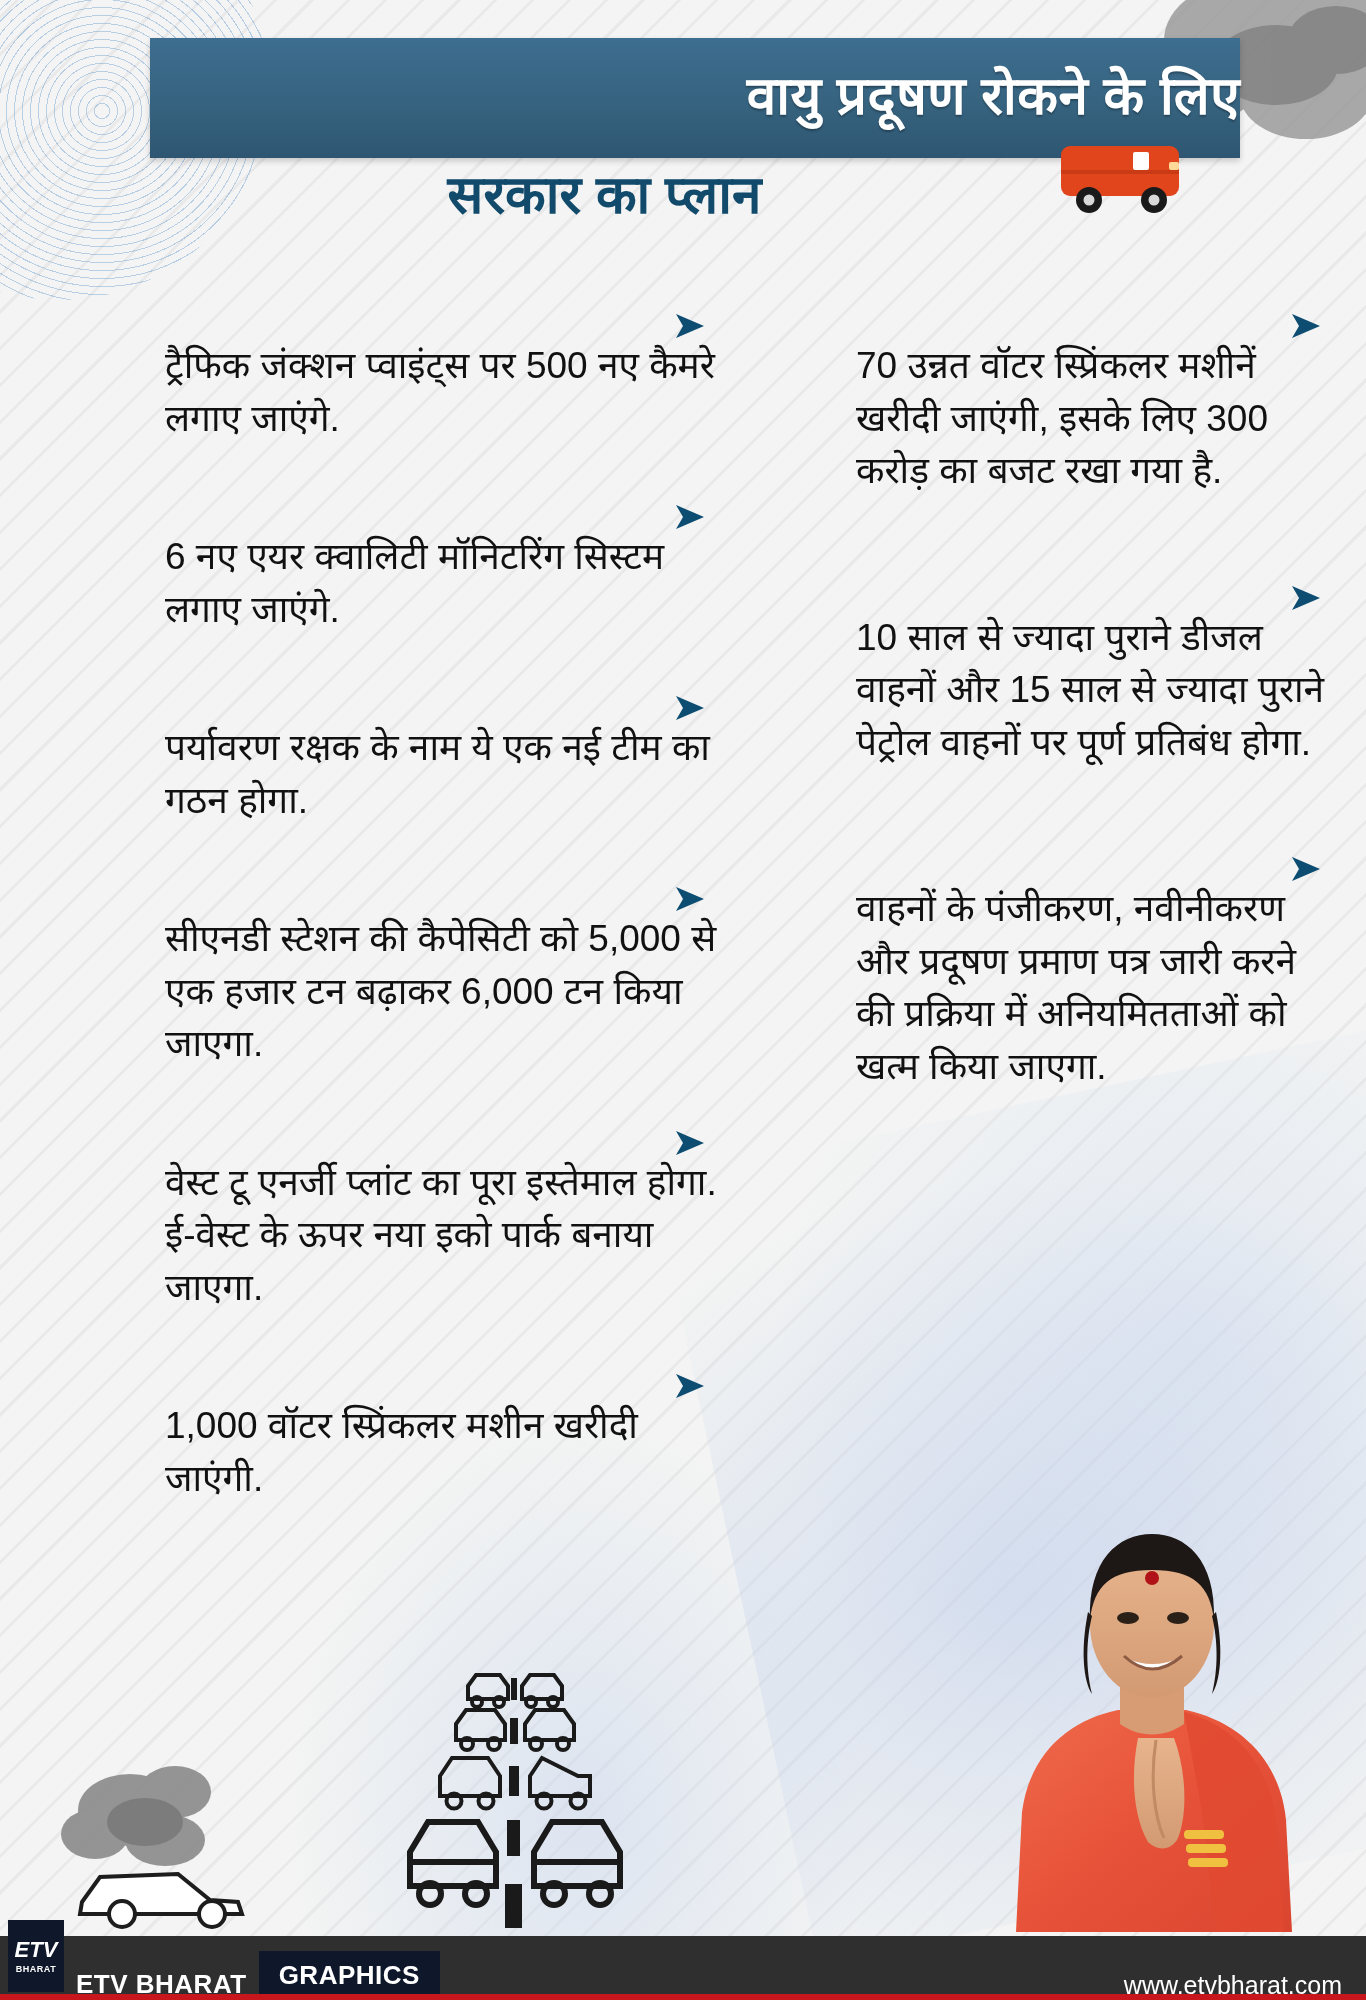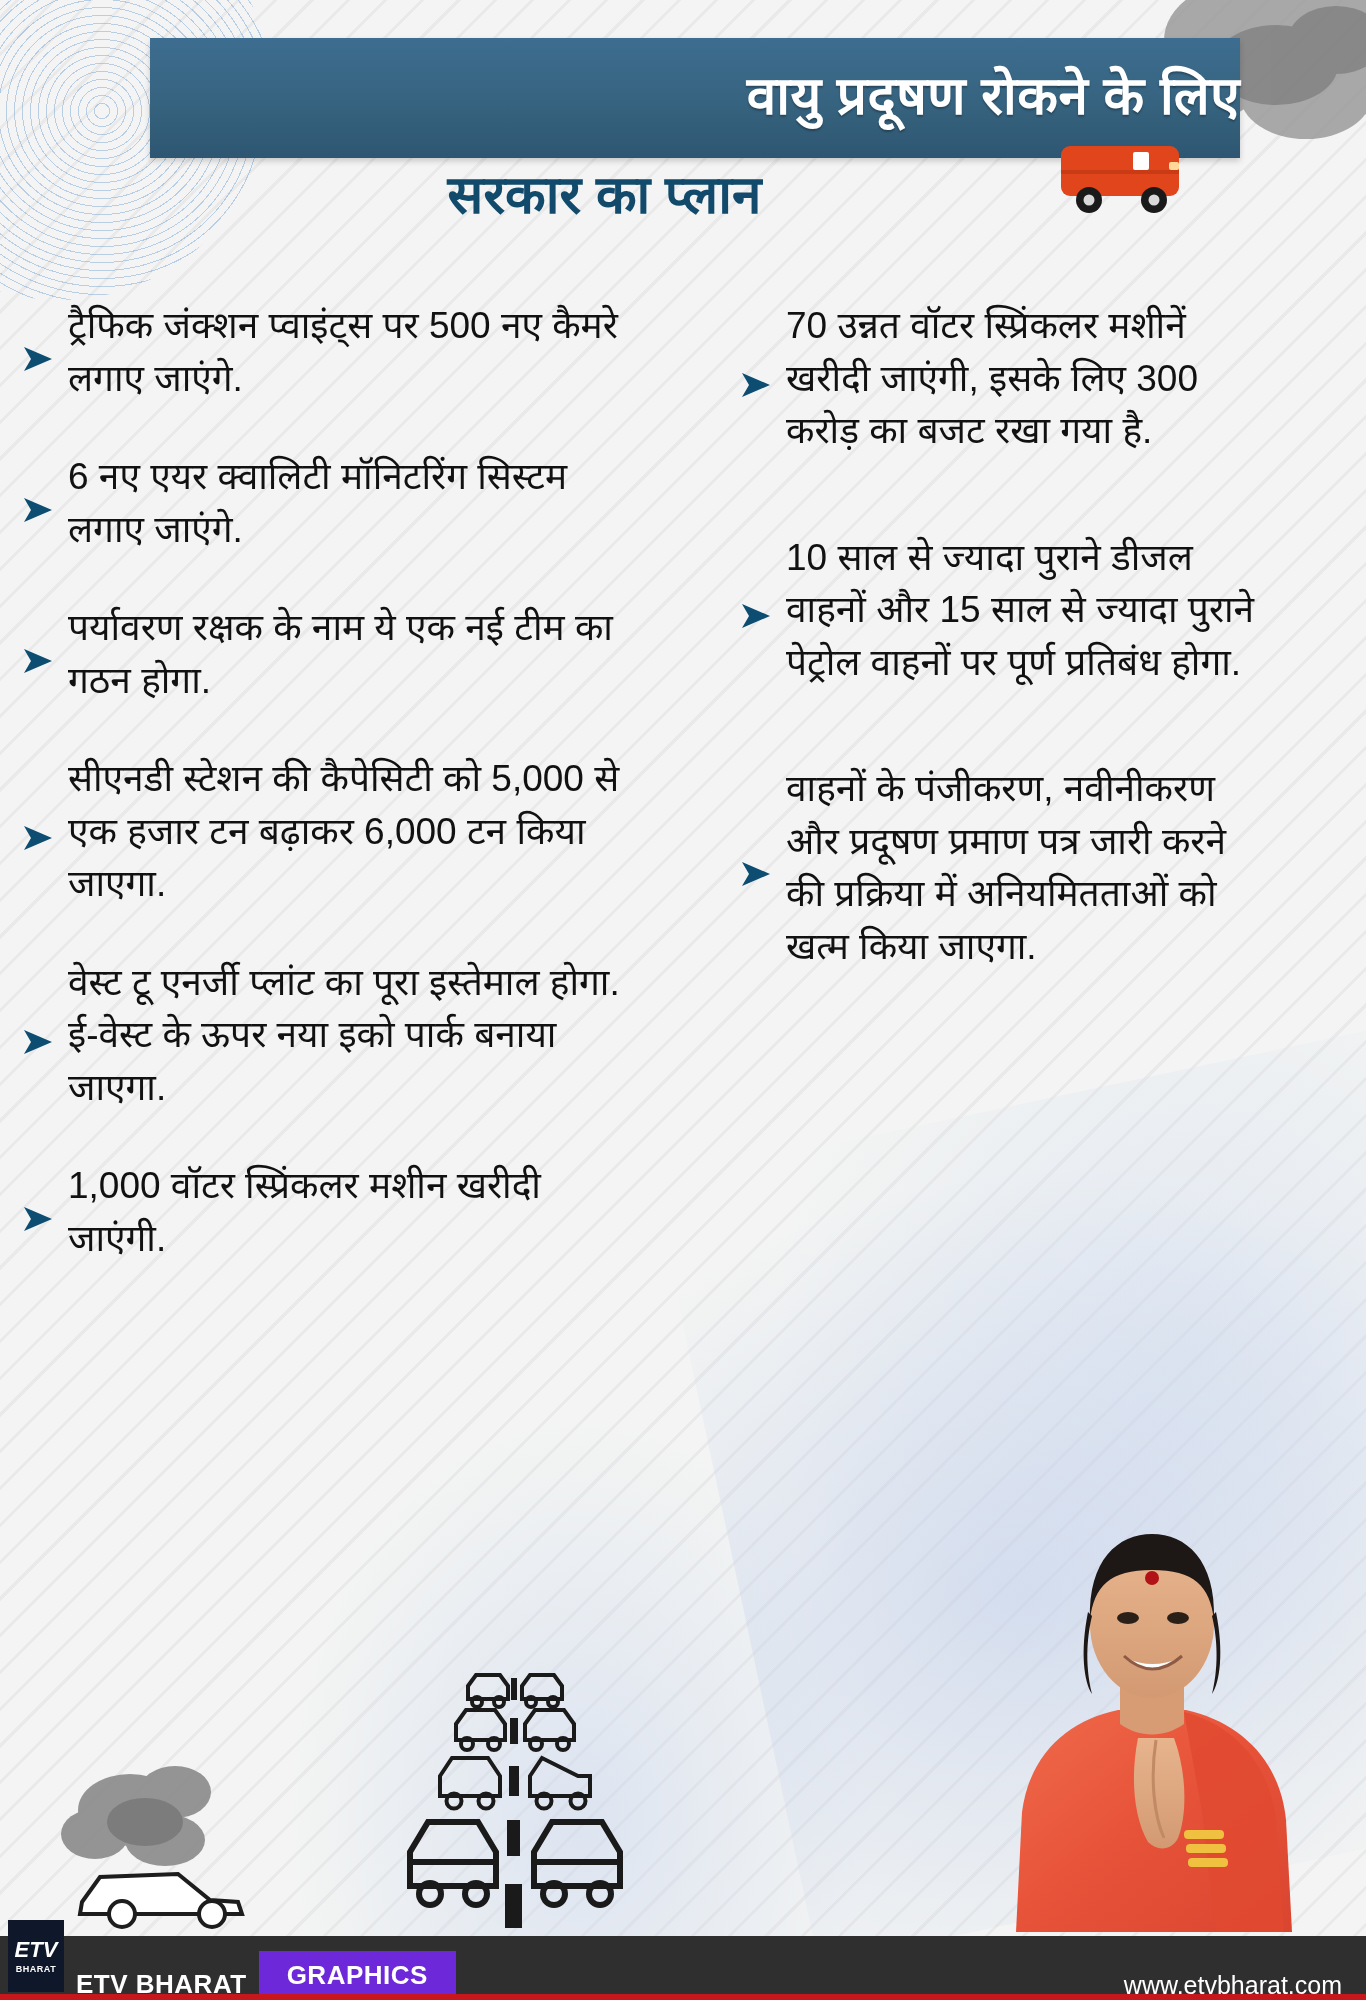--- a/index.html
+++ b/index.html
@@ -99,22 +99,23 @@
   
   .cols{
     position:absolute; left:0; top:300px; width:1366px;
     display:flex; z-index:5;
   }
   .col-left{ width:730px; padding-left:22px; padding-right:10px; }
   .col-right{ width:636px; padding-left:10px; padding-right:30px; }
 
   .bullet{
     display:flex;
-    align-items:center;
+    align-items:flex-end;
     margin-bottom:46px;
+    flex-direction:column;
   }
   .col-right .bullet{ margin-bottom:74px; }
 
   .arrow{
     flex:0 0 auto;
     width:32px; height:28px;
     margin-top:12px; margin-right:14px;
   }
   .arrow svg{ display:block; }
 
@@ -150,23 +151,23 @@
     z-index:21; color:#fff;
   }
   .logo-etv{ font-size:22px; font-weight:700; font-style:italic; line-height:1; }
   .logo-bharat{ font-size:9px; font-weight:700; letter-spacing:0.5px; margin-top:3px; }
 
   .f-etv{
     color:#ffffff; font-size:26px; font-weight:600;
     margin-left:76px; letter-spacing:0.5px;
   }
   .f-graphics{
-    background:#6d28d9; color:#ffffff;
+    background:#0f172a; color:#ffffff;
     font-size:26px; font-weight:700; letter-spacing:0.5px;
-    padding:9px 28px; margin-left:12px;
+    padding:9px 20px; margin-left:12px;
   }
   .f-url{
     margin-left:auto; margin-right:24px;
     color:#ffffff; font-size:25px; font-weight:400;
   }
 </style>
 </head>
 <body>
 
 <div class="bg-hatch"></div>

